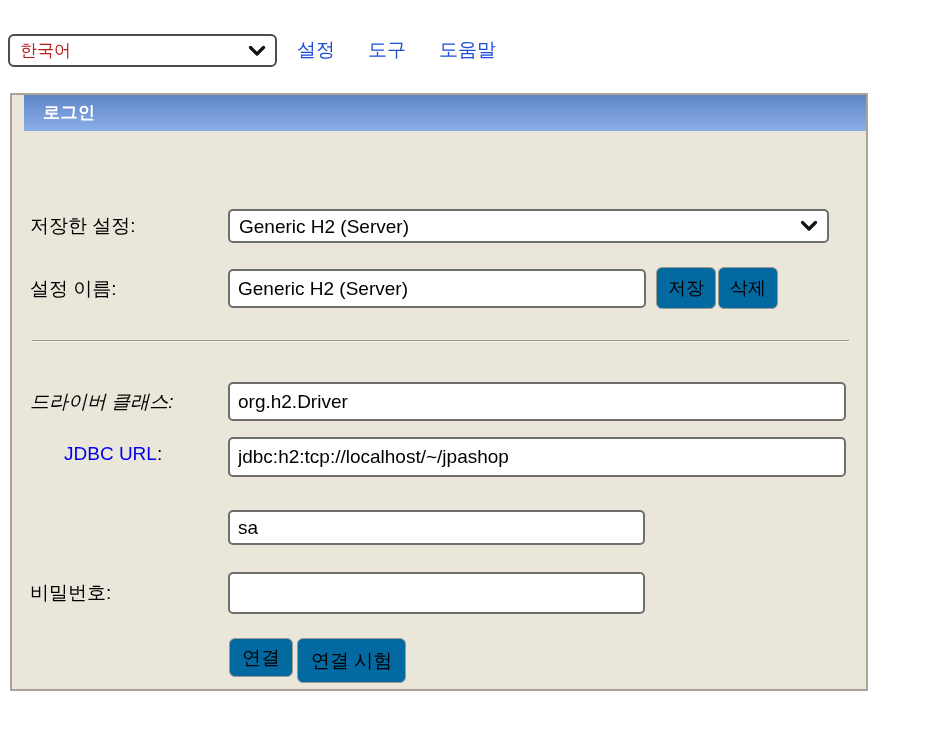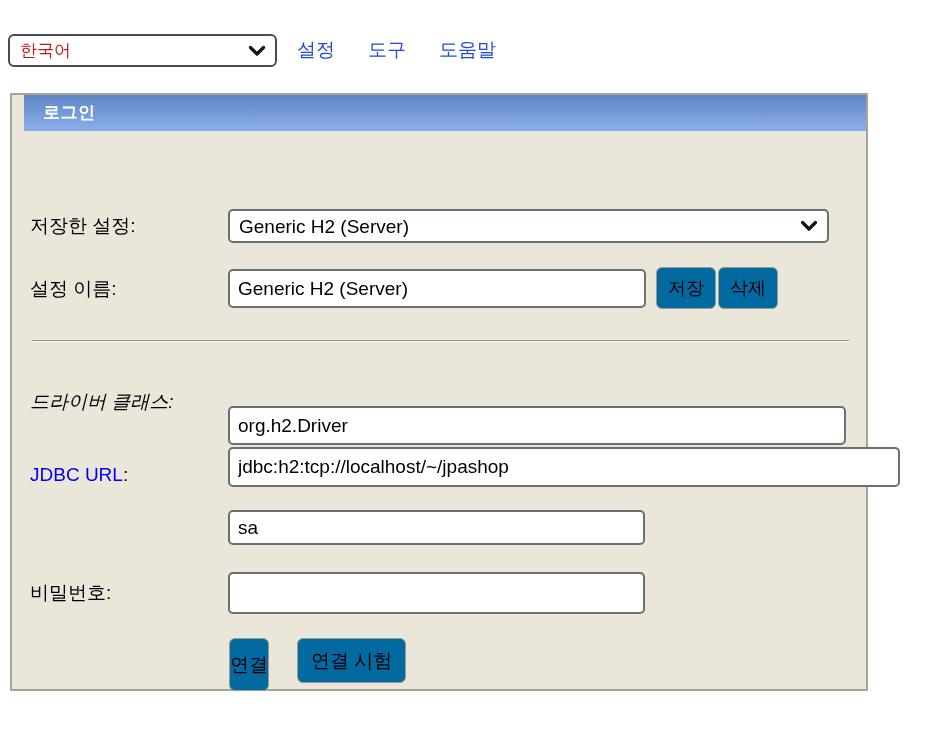--- a/index.html
+++ b/index.html
@@ -71,46 +71,46 @@
   }
 
   input[type="text"], input[type="password"] {
     position: absolute;
     border: 2px solid #6e6e6e; border-radius: 5px;
     background: #ffffff;
     font-family: inherit; font-size: 19px; color: #000;
     padding: 0 8px;
   }
   .in-name   { left: 216px; top: 138px; width: 418px; height: 39px; }
-  .in-driver { left: 216px; top: 251px; width: 618px; height: 39px; margin-top: 24px; }
-  .in-jdbc   { left: 216px; top: 316px; width: 672px; height: 40px; }
+  .in-driver { left: 216px; top: 251px; width: 618px; height: 39px; }
+  .in-jdbc   { left: 216px; top: 306px; width: 618px; height: 40px; }
   .in-user   { left: 216px; top: 379px; width: 417px; height: 35px; }
   .in-pass   { left: 216px; top: 441px; width: 417px; height: 42px; }
 
   .lbl-saved  { top: 78px;  line-height: 34px; }
   .lbl-name   { top: 138px; line-height: 39px; }
   .lbl-driver { top: 251px; line-height: 39px; font-style: italic; }
-  .lbl-jdbc   { top: 324px; line-height: 40px; }
+  .lbl-jdbc   { top: 303px; line-height: 40px; margin-left: 34px; }
   .lbl-user   { top: 379px; line-height: 41px; }
   .lbl-pass   { top: 441px; line-height: 42px; }
 
   .divider {
     position: absolute; left: 20px; top: 209px; width: 817px; height: 2px;
     border-top: 1px solid #98958a; border-bottom: 1px solid #f8f6ee;
   }
 
   .btn {
     border: 1px solid #9d9a8f; border-radius: 6px;
     background: #0369a1;
     font-family: inherit; font-size: 18px; color: #000;
     cursor: pointer;
   }
   .btn-save   { position: absolute; left: 644px; top: 136px; height: 42px; padding: 0 11px; }
   .btn-delete { position: absolute; left: 706px; top: 136px; height: 42px; padding: 8px 11px; }
-  .btn-connect{ position: absolute; left: 217px; top: 507px; height: 53px; padding: 0 0; font-size: 19px; }
+  .btn-connect{ position: absolute; left: 217px; top: 507px; height: 39px; padding: 0 12px; font-size: 19px; }
   .btn-test   { position: absolute; left: 285px; top: 507px; height: 45px; padding: 0 13px; font-size: 19px; }
 </style>
 </head>
 <body>
 
 <div class="lang-select-wrap">
   <select class="lang-select">
     <option>한국어</option>
   </select>
   <svg class="chevron" viewBox="0 0 18 12">

